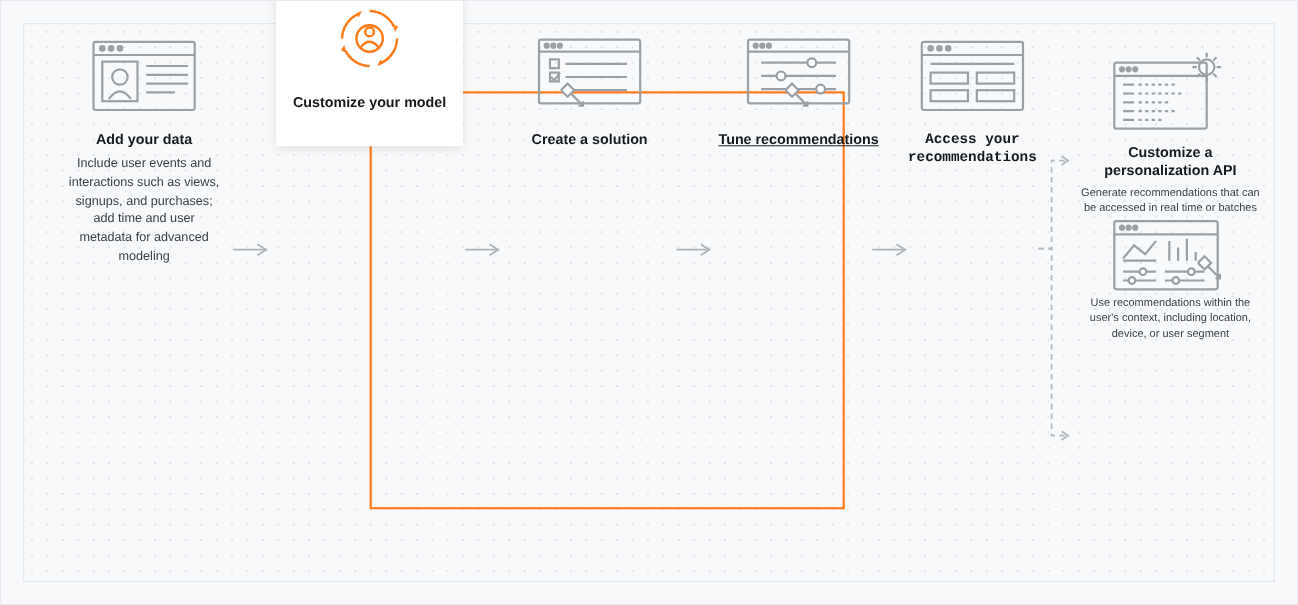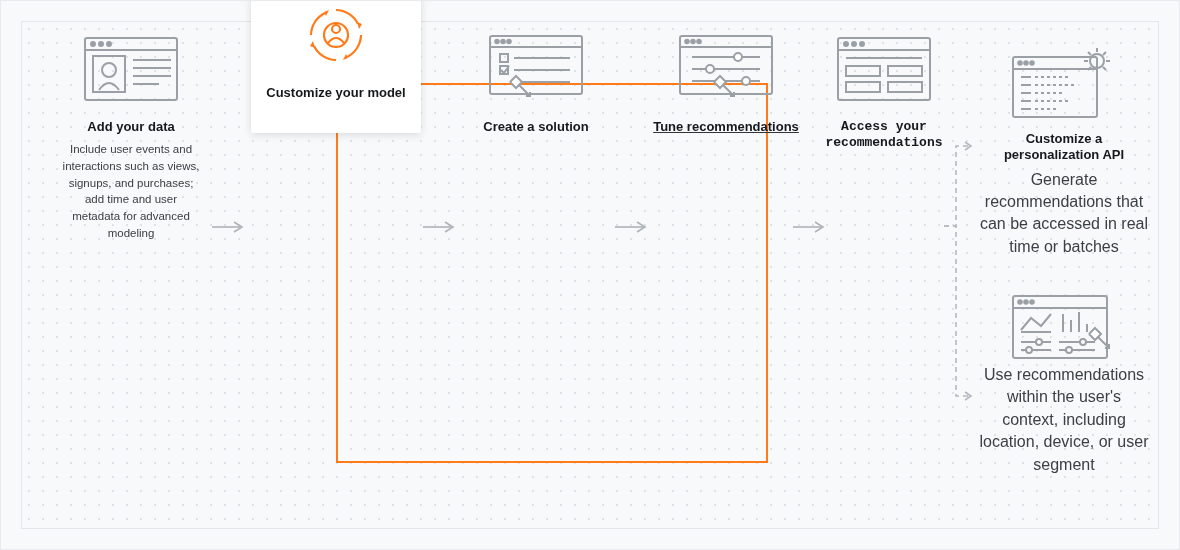--- a/index.html
+++ b/index.html
@@ -76,32 +76,31 @@
     height: 380px;
     z-index: 0;
   }
   .right-col {
     position: absolute;
     right: 30px;
     top: 48px;
     width: 170px;
     display: flex;
     flex-direction: column;
-    gap: 34px;
   }
   .right-node { text-align: center; }
   .right-node h3 {
     font-size: 13px;
     font-weight: 700;
     margin: 10px 0 5px;
     color: #16191c;
     line-height: 1.25;
   }
   .right-node p {
-    font-size: 16px;
+    font-size: 10px;
     line-height: 1.4;
     color: #3b4045;
   }
   .fork {
     position: absolute;
     left: 940px;
     top: 125px;
     width: 40px;
     height: 300px;
   }

